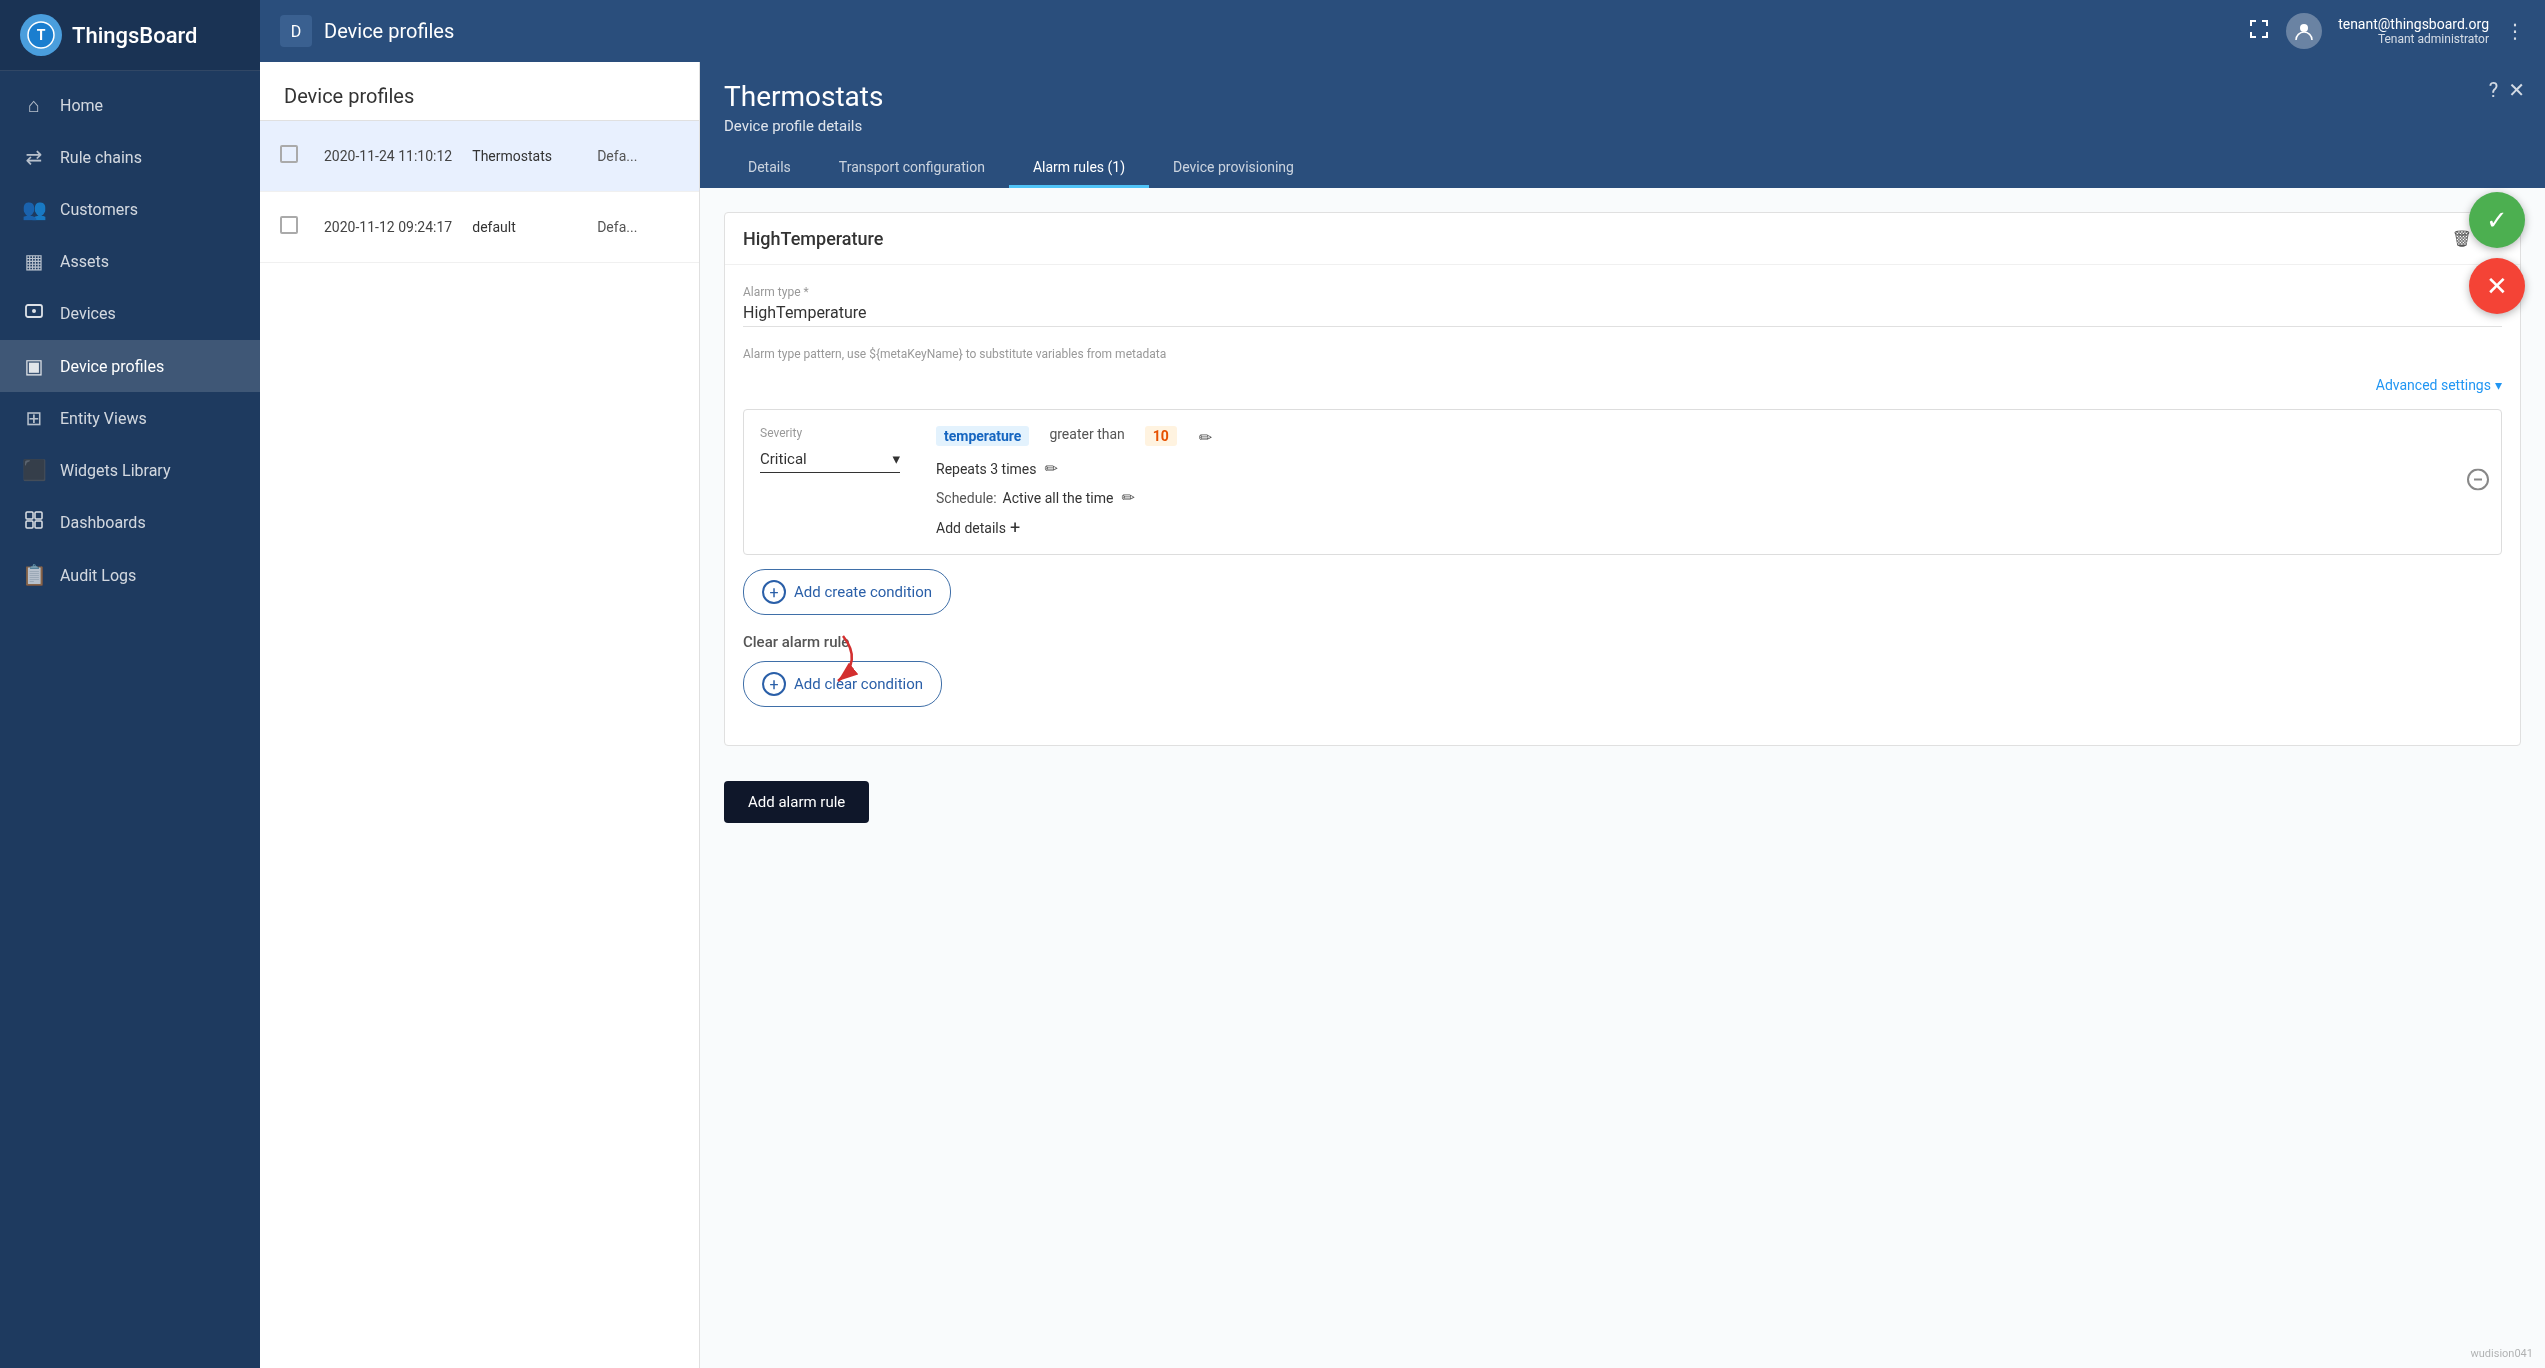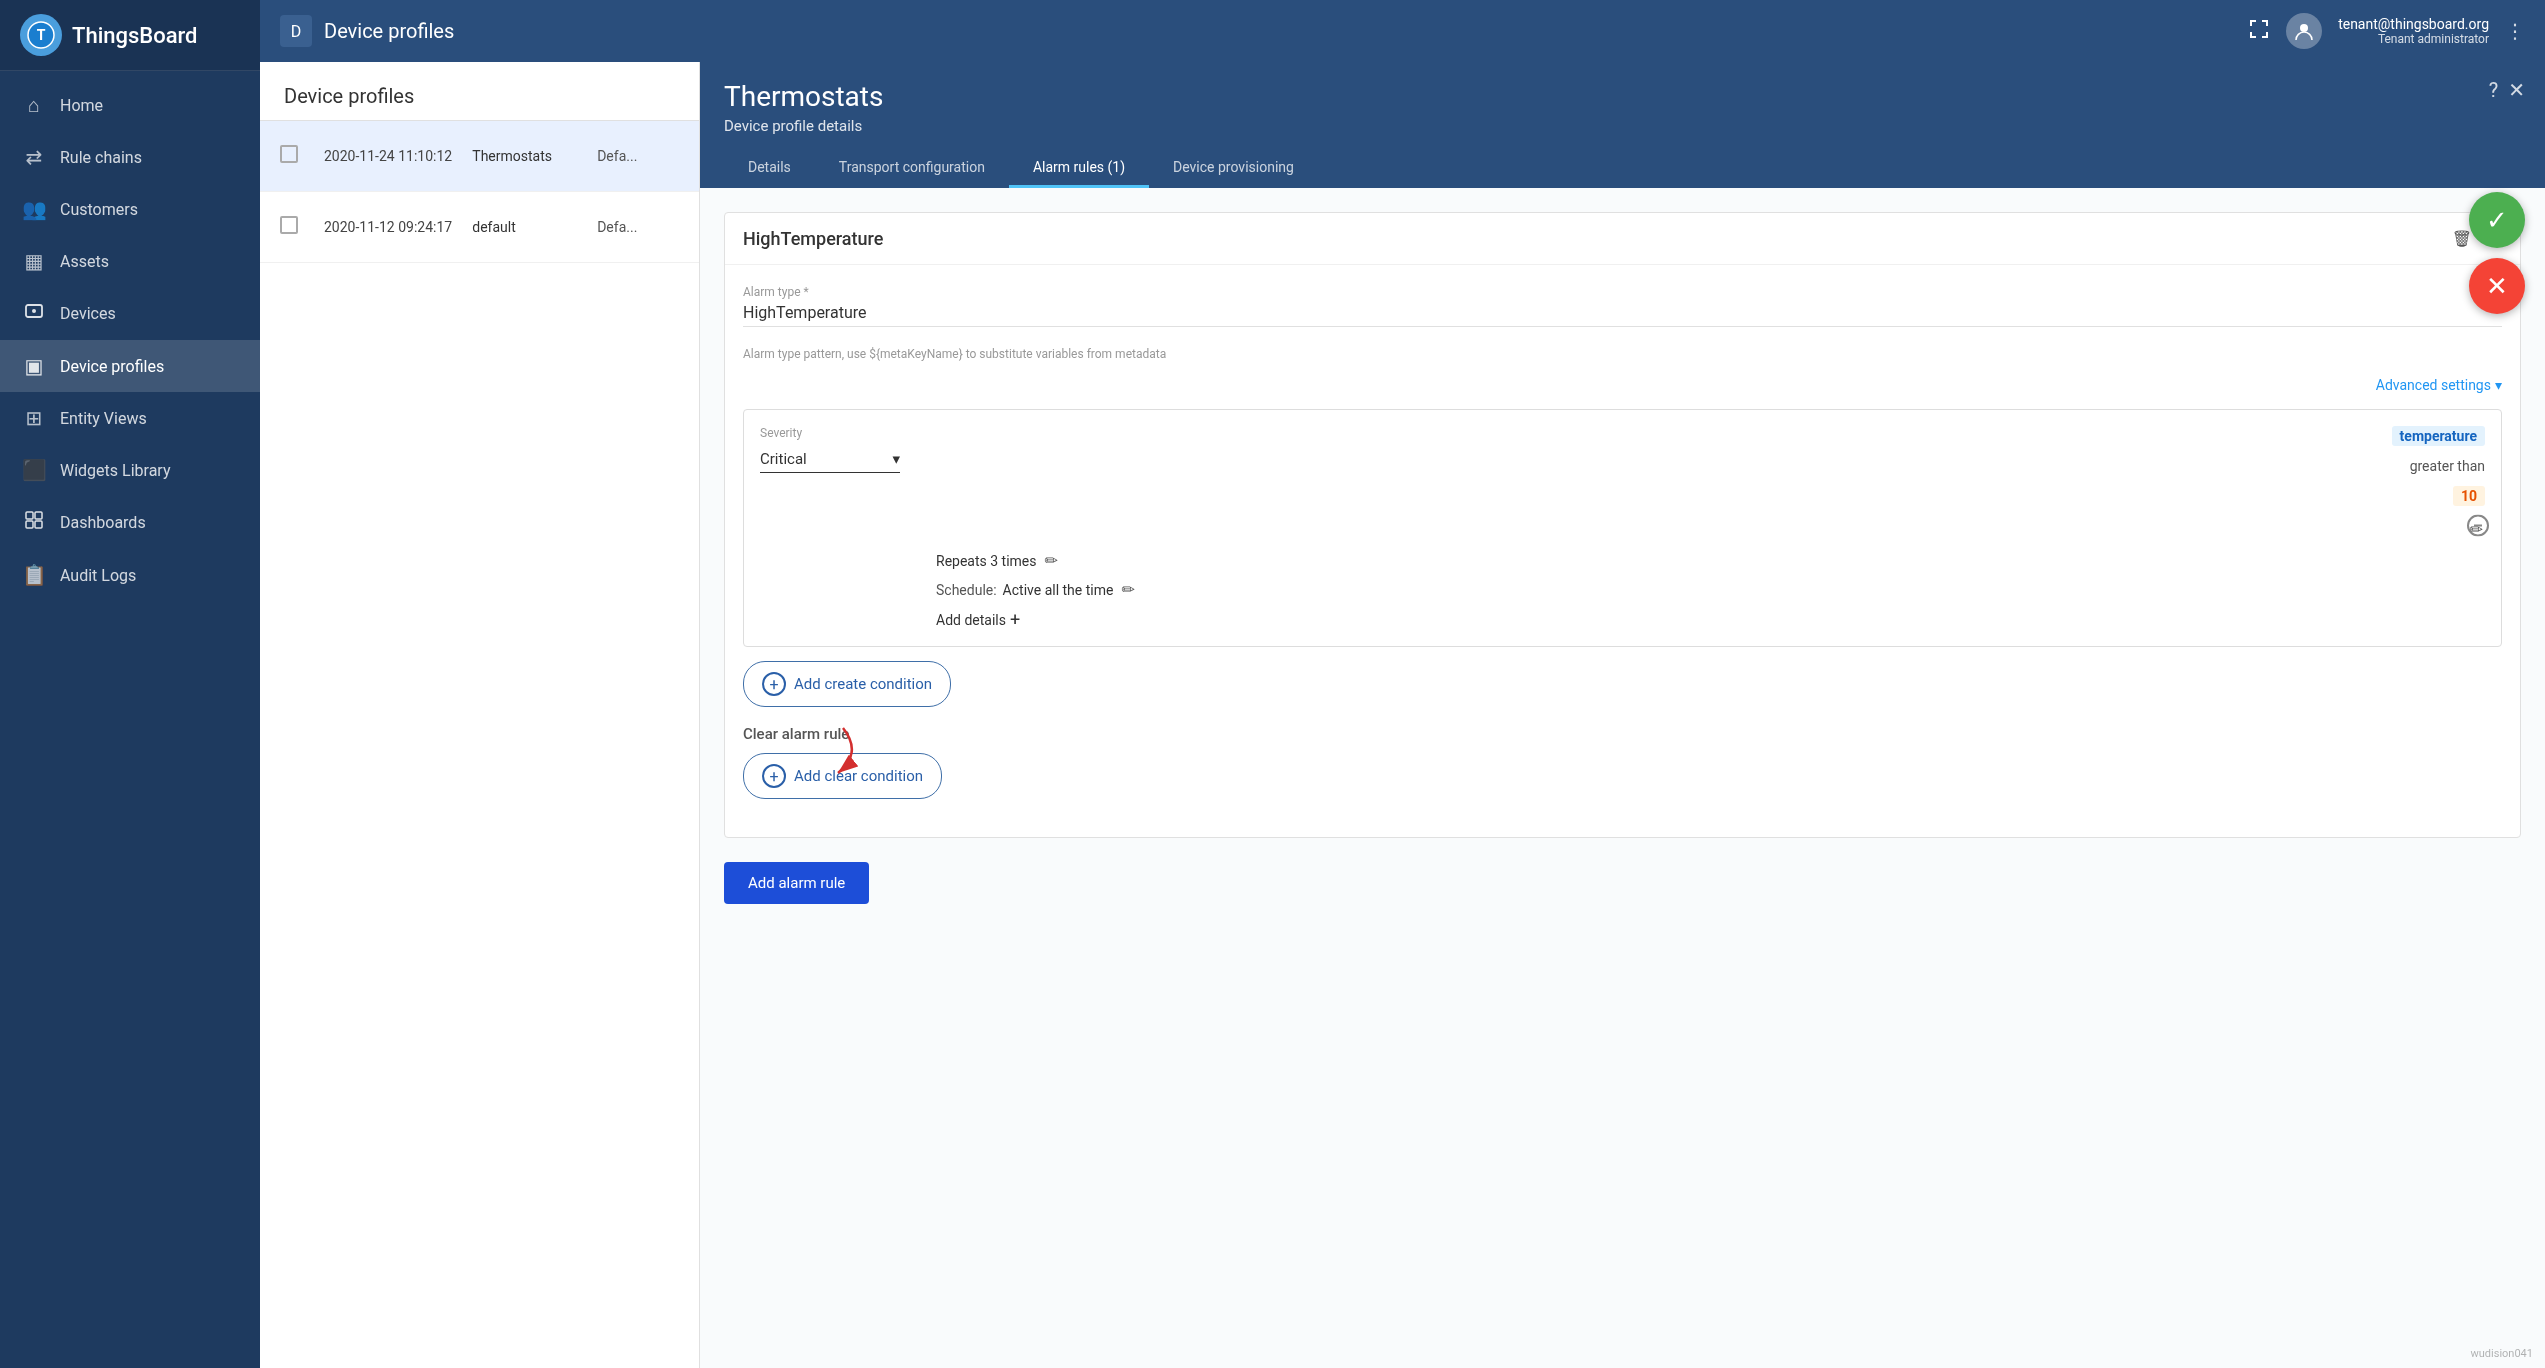--- a/index.html
+++ b/index.html
@@ -328,26 +328,25 @@
       padding: 4px 0;
       width: 140px;
       display: flex;
       align-items: center;
       justify-content: space-between;
       cursor: pointer;
     }
     .conditions-block { flex: 1; }
     .condition-line {
       display: flex;
-      align-items: flex-end;
-      gap: 12px;
+      align-items: flex-start;
+      gap: 20px;
       margin-bottom: 8px;
       font-size: 14px;
       color: #444;
-      flex-direction: column;
     }
     .condition-key {
       background: #e3f2fd;
       color: #1565c0;
       font-weight: bold;
       padding: 2px 8px;
       border-radius: 3px;
       font-size: 14px;
     }
     .condition-op { color: #555; }
@@ -425,28 +424,28 @@
     }
 
     .clear-alarm-label {
       font-size: 15px;
       color: #555;
       margin-bottom: 10px;
       font-weight: 500;
     }
 
     .add-alarm-rule-btn {
-      background: #1d4ed8;
+      background: #0f172a;
       color: white;
       border: none;
       border-radius: 4px;
       padding: 12px 24px;
       font-size: 15px;
       cursor: pointer;
-      margin-top: 4px;
+      margin-top: 15px;
     }
 
     .watermark {
       position: fixed;
       bottom: 8px;
       right: 12px;
       font-size: 11px;
       color: rgba(0,0,0,0.3);
     }
   </style>

